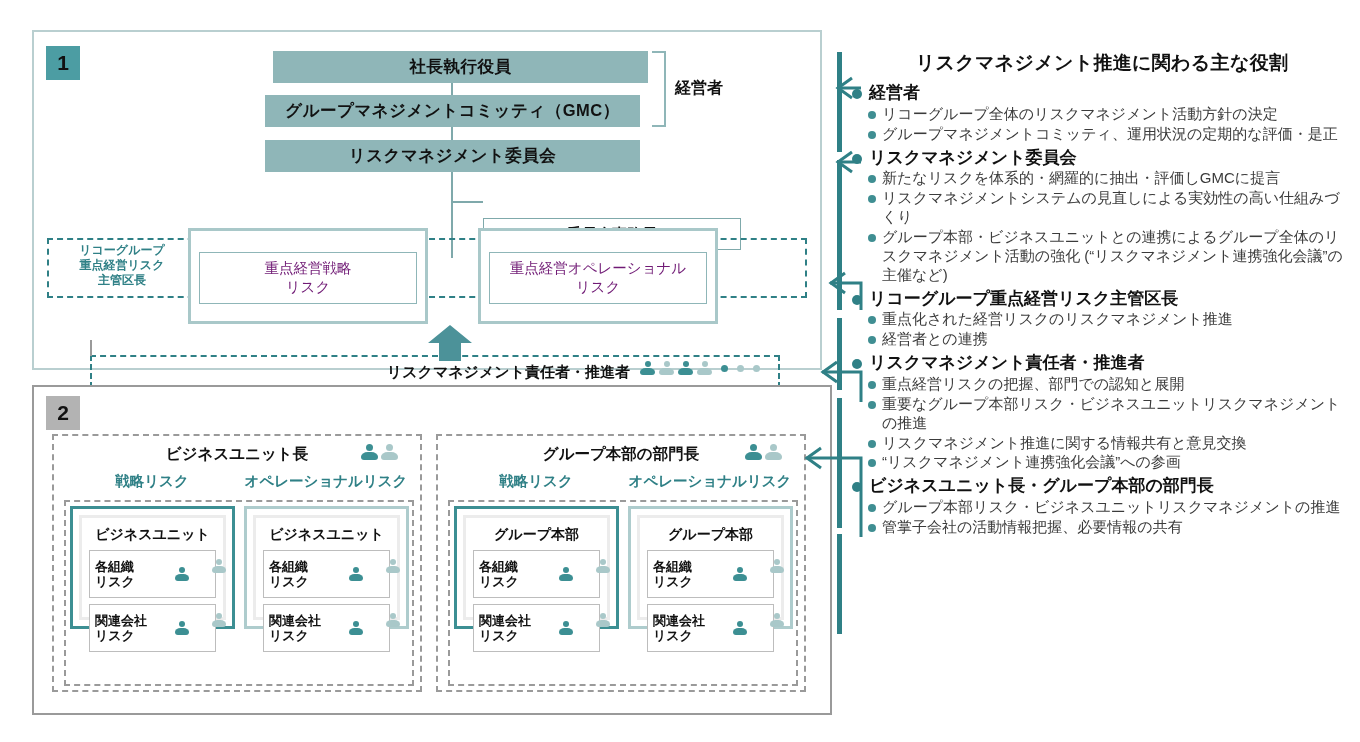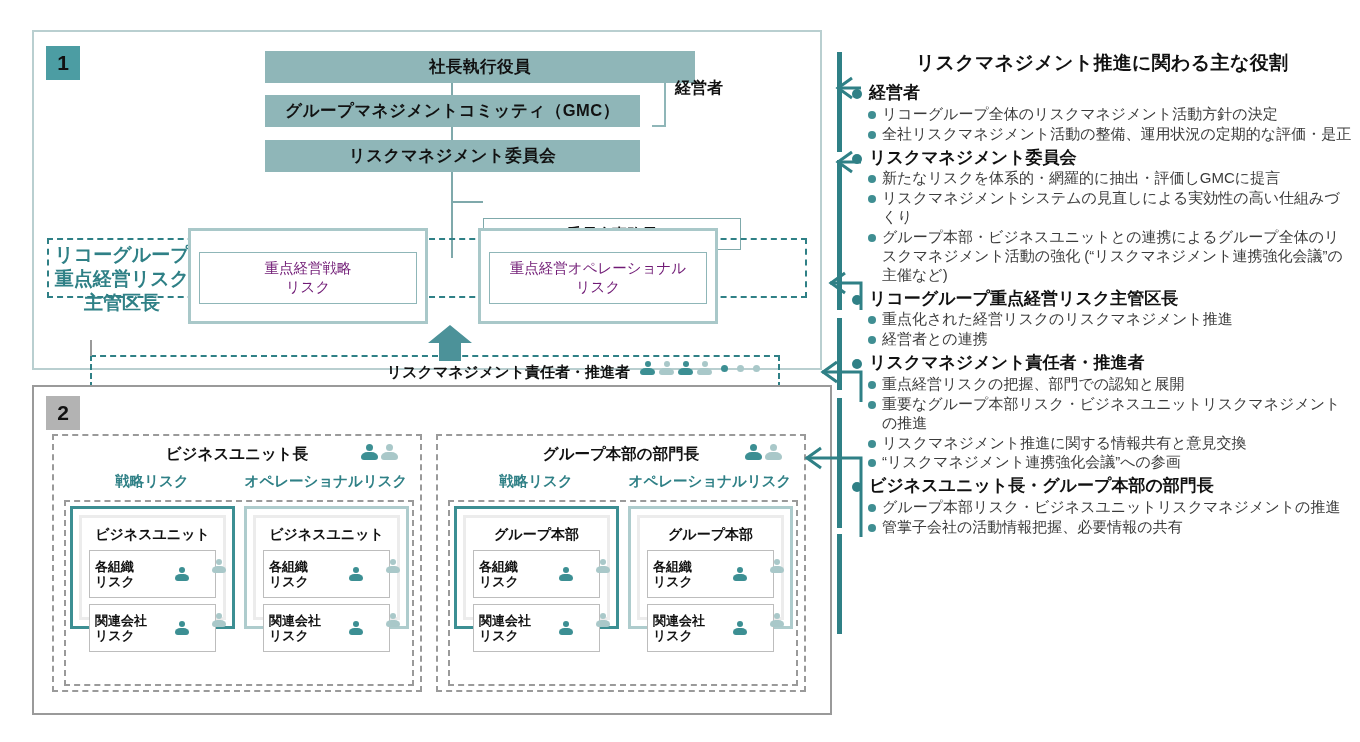--- a/index.html
+++ b/index.html
@@ -29,21 +29,21 @@
     font-weight:bold; font-size:21px; color:#111;
   }
   .badge1 { left:46px; top:46px; background:#4c9da3; }
   .badge2 { left:46px; top:396px; background:#b3b3b3; }
 
   .tealbox {
     position:absolute; background:#8fb6b8;
     display:flex; align-items:center; justify-content:center;
     font-weight:bold; font-size:16.5px; color:#111; letter-spacing:.5px;
   }
-  .b-pres  { left:265px; top:51px;  width:430px; height:32px;text-align:right; }
+  .b-pres  { left:273px; top:51px;  width:375px; height:32px;text-align:right; }
   .b-gmc   { left:265px; top:95px;  width:375px; height:32px; }
   .b-rmc   { left:265px; top:140px; width:375px; height:32px; }
 
   .whitebox {
     position:absolute; background:#fff; border:1.5px solid #7fa9ab;
     display:flex; align-items:center; justify-content:center;
     font-size:15px; color:#111; font-weight:bold;margin-top:32px;
   }
   .b-sec { left:483px; top:186px; width:258px; height:32px; }
 
@@ -61,21 +61,21 @@
     font-size:16px; font-weight:bold; color:#111;
   }
 
   
   .dashed-teal {
     position:absolute; border:2px dashed #2f8086;
   }
   .dash-ricoh { left:47px; top:238px; width:760px; height:60px; }
   .ricoh-label {
     position:absolute; left:52px; top:243px; width:140px;
-    font-size:19px; font-weight:bold; color:#2f8086;
+    font-size:12px; font-weight:bold; color:#2f8086;
     line-height:1.25; text-align:center;
   }
 
   .outer-risk {
     position:absolute; border:3px solid #a9c8c9; background:#fff;
   }
   .or-left  { left:188px; top:228px; width:240px; height:96px; }
   .or-right { left:478px; top:228px; width:240px; height:96px; }
   .inner-risk {
     position:absolute; border:1.5px solid #8fb6b8; background:#fff;
@@ -438,21 +438,21 @@
             <span class="dot"></span>
             <span>経営者</span>
           </div>
           <ul class="bullets">
             <li>
               <span class="dot"></span>
               <span>リコーグループ全体のリスクマネジメント活動方針の決定</span>
             </li>
             <li>
               <span class="dot"></span>
-              <span>全社リスクマネジメント活動の整備、運用状況の定期的な評価・是正</span>
+              <span>グループマネジメントコミッティ、運用状況の定期的な評価・是正</span>
             </li>
           </ul>
         </div>
         <div class="sec">
           <div class="sec-head">
             <span class="dot"></span>
             <span>リスクマネジメント委員会</span>
           </div>
           <ul class="bullets">
             <li>

